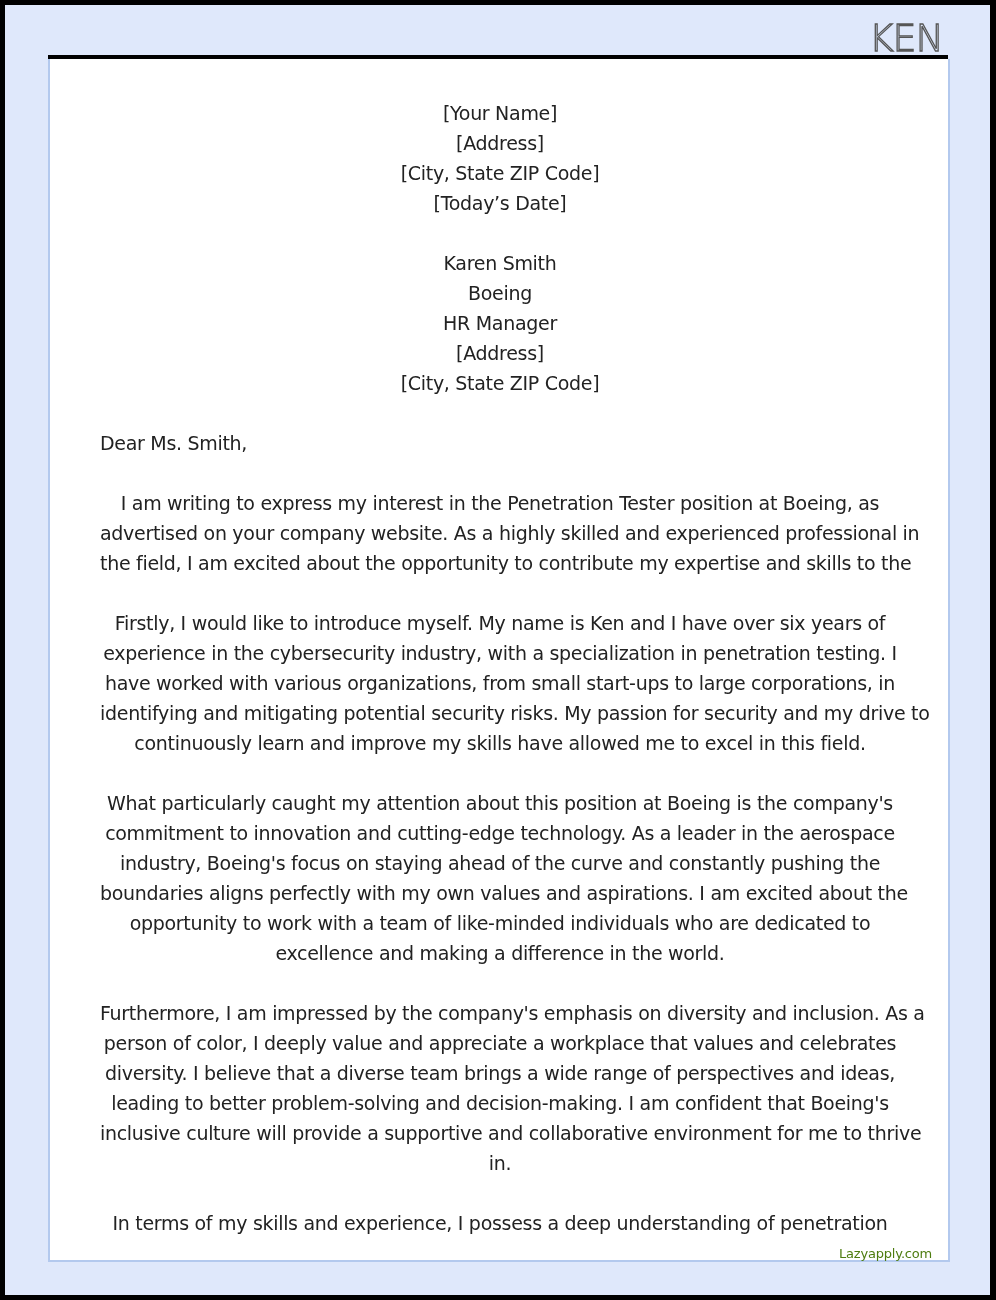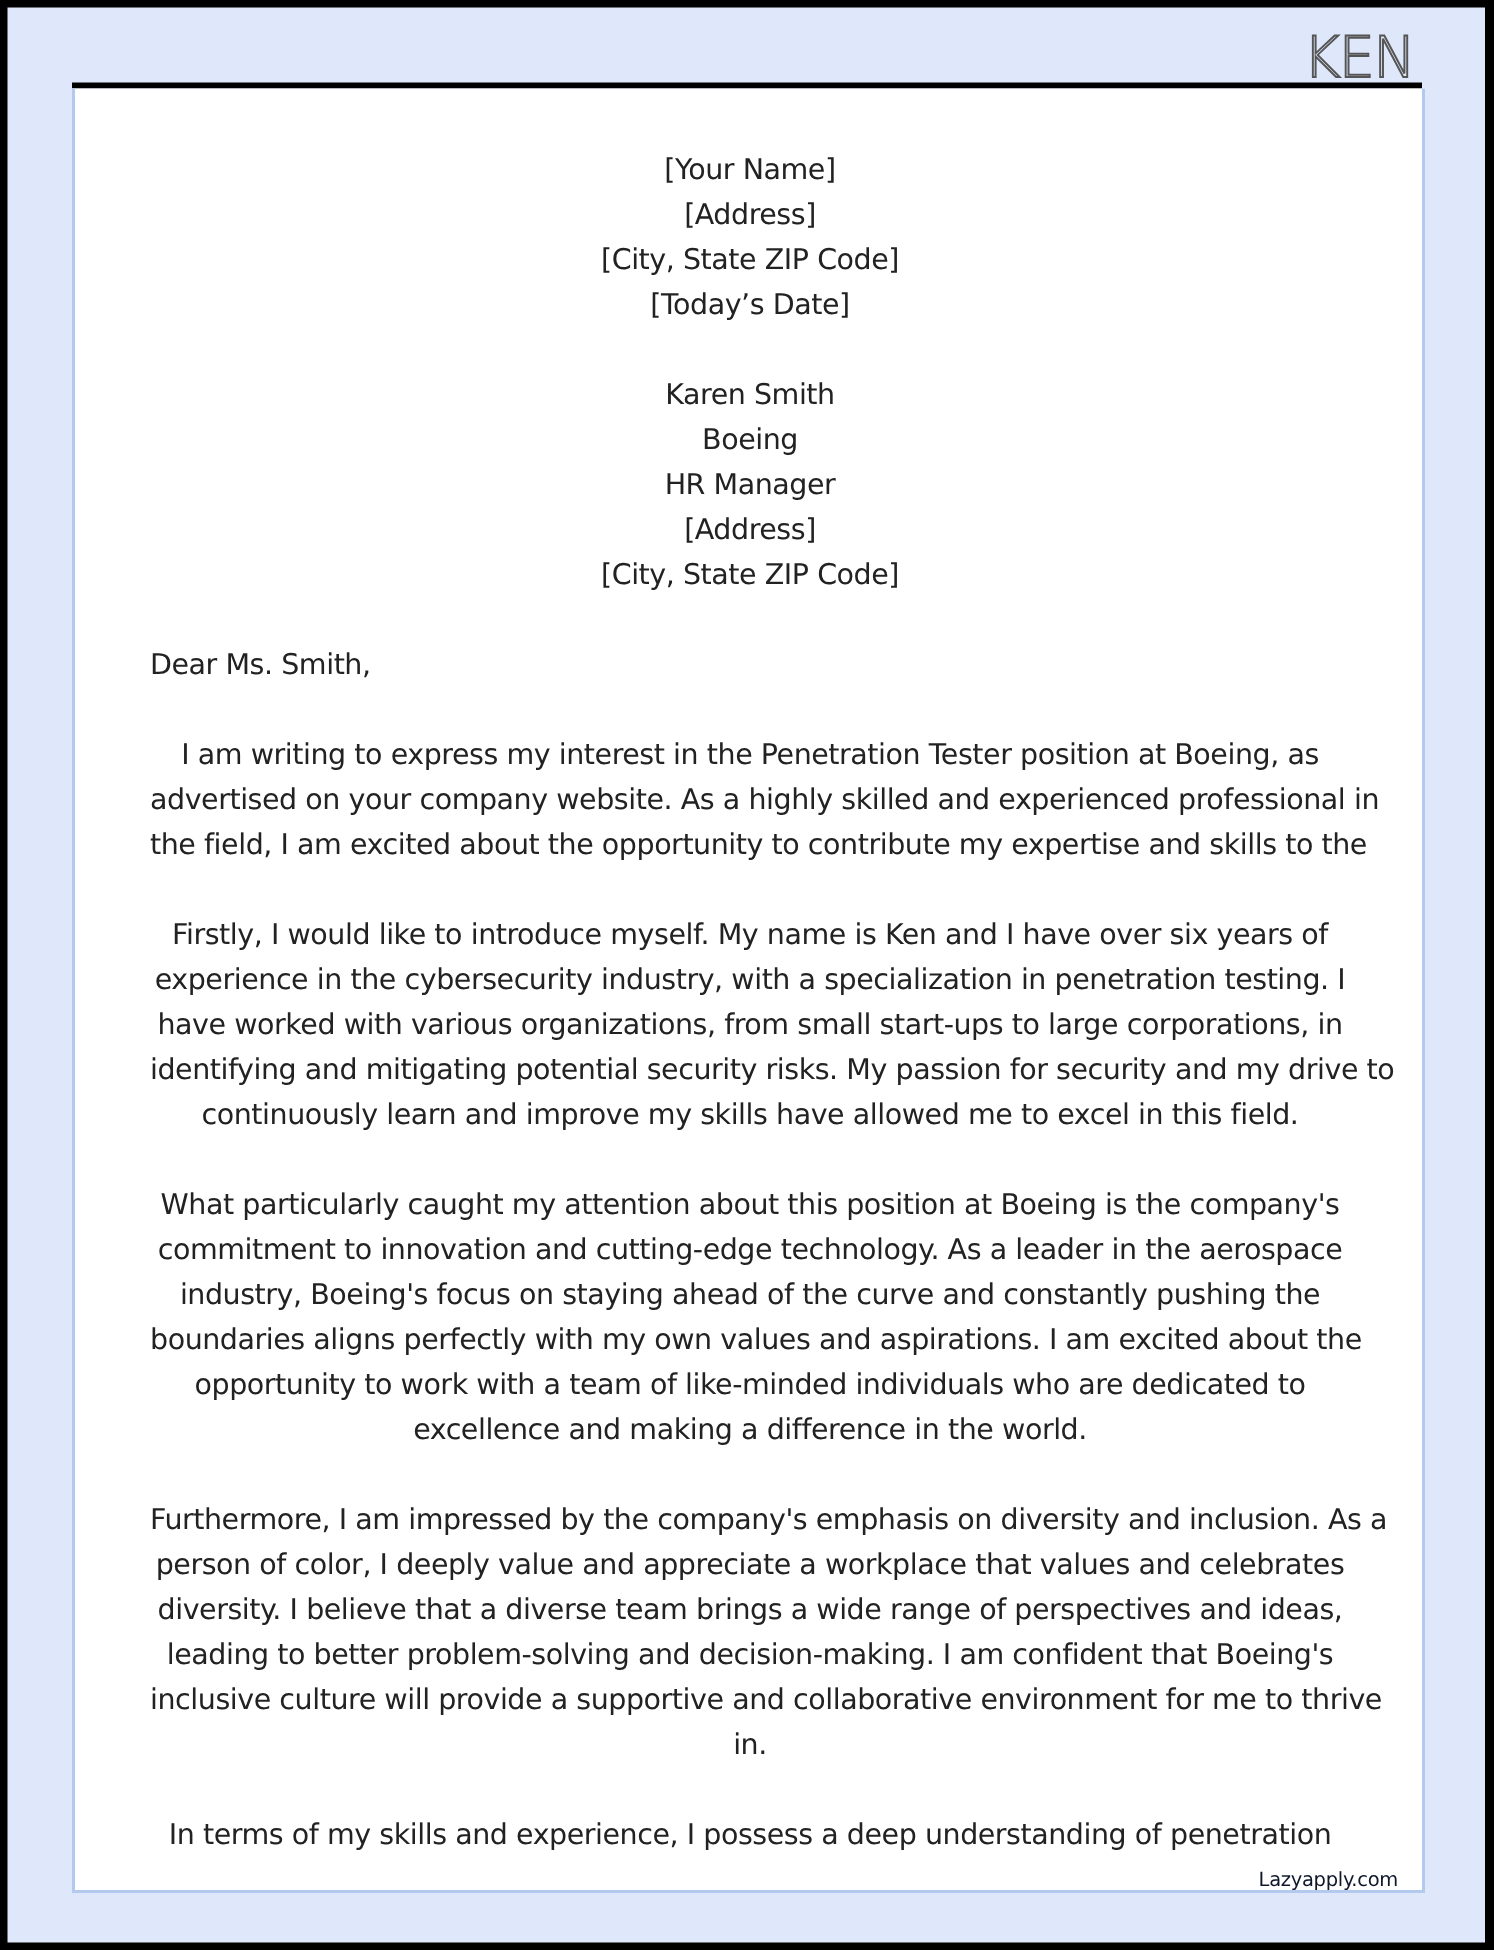--- a/index.html
+++ b/index.html
@@ -60,21 +60,21 @@
       line-height: 30px;
       letter-spacing: -0.3px;
     }
     .block { margin: 0 0 30px 0; }
     .line { display: block; white-space: nowrap; text-align: center; }
     .watermark {
       position: absolute;
       right: 58px;
       top: 1241px;
       font-size: 13px;
-      color: #0f172a;
+      color: #4d7c0f;
       letter-spacing: -0.2px;
     }
   </style>
 </head>
 <body>
 
 <div class="frame">
   <div class="brand">KEN</div>
   <div class="top-rule"></div>
   <div class="page"></div>

